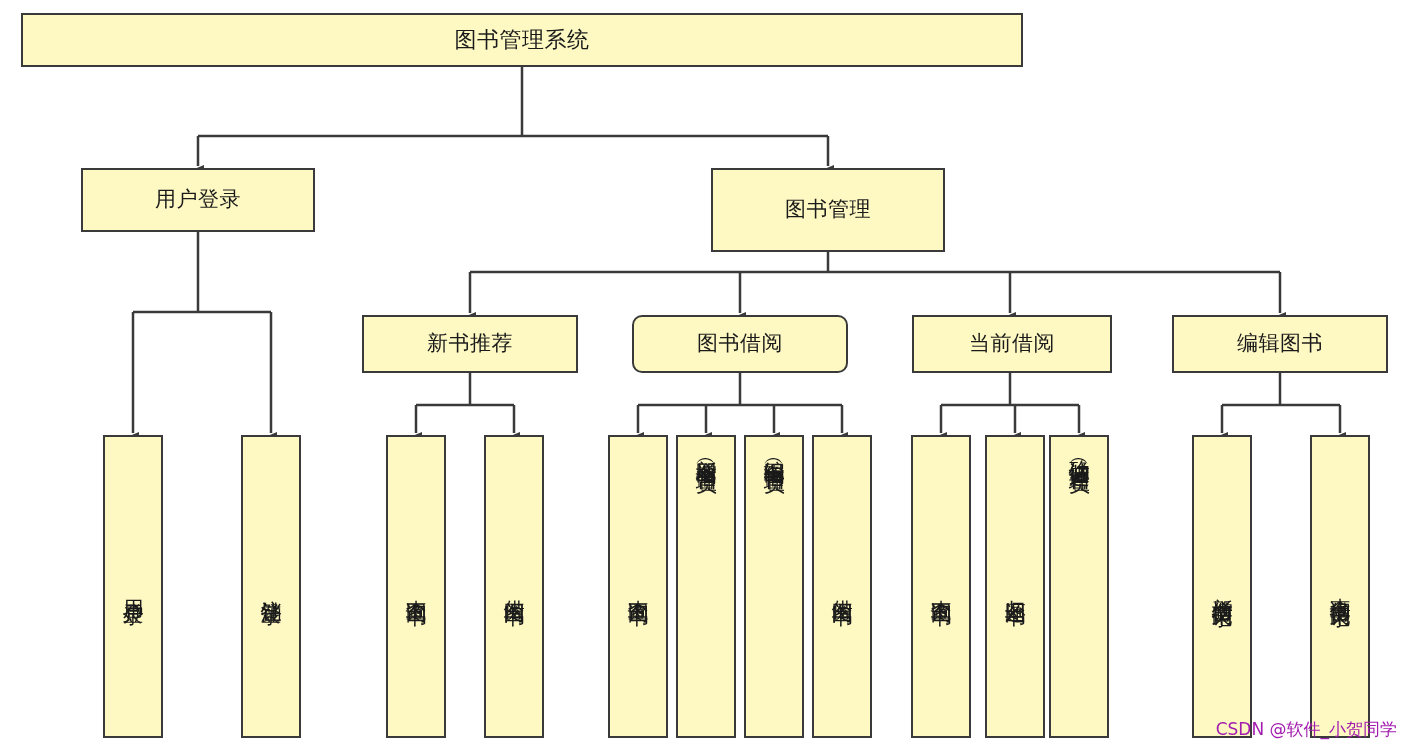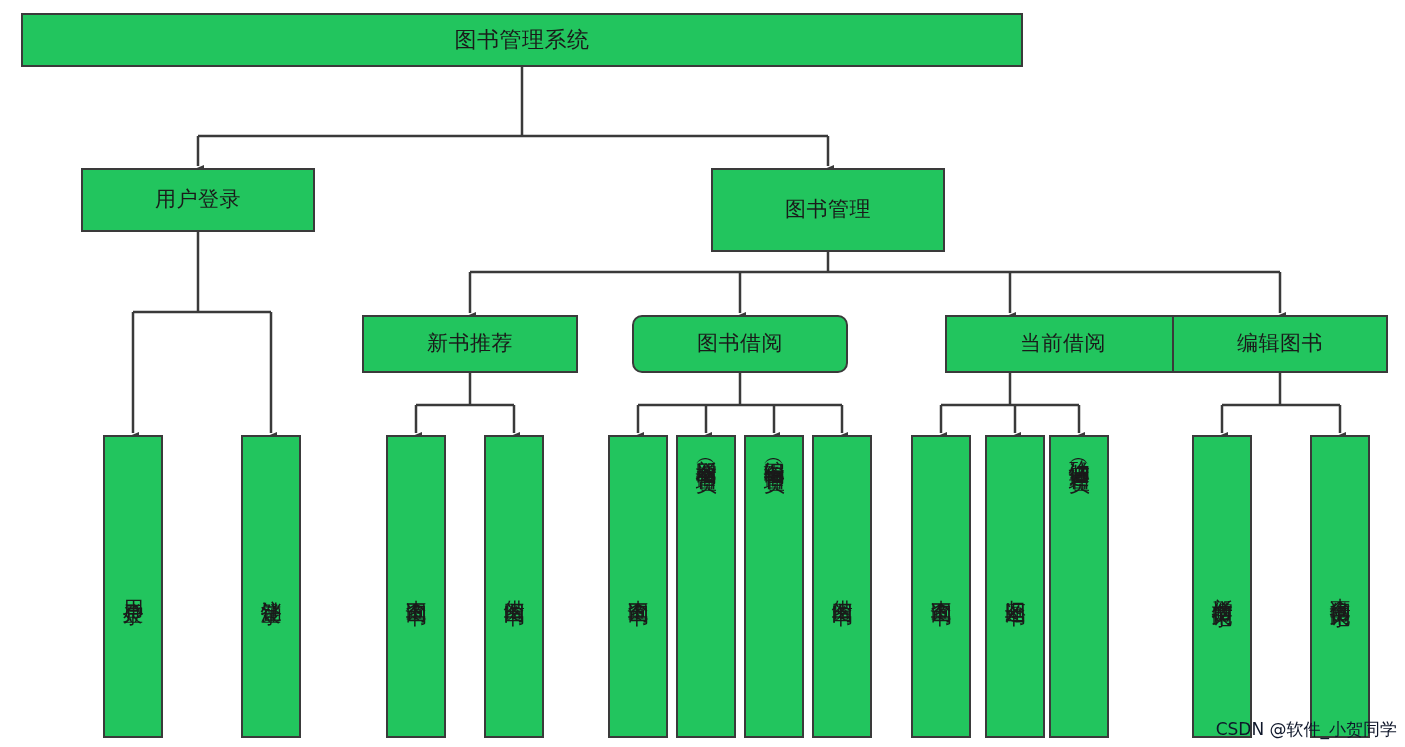--- a/index.html
+++ b/index.html
@@ -24,21 +24,21 @@
     position: absolute;
     left: 0;
     top: 0;
     width: 1405px;
     height: 747px;
     display: block;
   }
   .node-box {
     position: absolute;
     box-sizing: border-box;
-    background: #22c55e;
+    background: #fef9c3;
     border: 2px solid #3a3a3a;
     display: flex;
     align-items: center;
     justify-content: center;
     overflow: hidden;
   }
   .node-label {
     color: #1a1a1a;
     font-family: "DejaVu Sans", "Liberation Sans", sans-serif;
     white-space: nowrap;
@@ -68,21 +68,21 @@
     font-size: 21px;
     line-height: 1.35;
     letter-spacing: 2px;
     text-align: left;
   }
   #watermark {
     position: absolute;
     right: 8px;
     bottom: 6px;
     font-size: 17px;
-    color: #0f172a;
+    color: #a21caf;
     font-family: "DejaVu Sans", "Liberation Sans", sans-serif;
     white-space: nowrap;
     pointer-events: none;
   }
 </style>
 </head>
 <body>
 
 <div id="diagram-root">
   <svg id="tree-svg" viewBox="0 0 1405 747" xmlns="http://www.w3.org/2000/svg">
@@ -136,21 +136,21 @@
       </div>
       <div class="node-box horiz level-1" style="left: 711px; top: 168px; width: 234px; height: 84px;">
         <span class="node-label">图书管理</span>
       </div>
       <div class="node-box horiz level-2" style="left: 362px; top: 315px; width: 216px; height: 58px;">
         <span class="node-label">新书推荐</span>
       </div>
       <div class="node-box horiz level-2" style="left: 632px; top: 315px; width: 216px; height: 58px; border-radius: 10px;">
         <span class="node-label">图书借阅</span>
       </div>
-      <div class="node-box horiz level-2" style="left: 945px; top: 315px; width: 236px; height: 58px;">
+      <div class="node-box horiz level-2" style="left: 912px; top: 315px; width: 200px; height: 58px;">
         <span class="node-label">当前借阅</span>
       </div>
       <div class="node-box horiz level-2" style="left: 1172px; top: 315px; width: 216px; height: 58px;">
         <span class="node-label">编辑图书</span>
       </div>
       <div class="node-box vert centered level-3" style="left: 103px; top: 435px; width: 60px; height: 303px;">
         <span class="node-label">用户登录</span>
       </div>
       <div class="node-box vert centered level-3" style="left: 241px; top: 435px; width: 60px; height: 303px;">
         <span class="node-label">注销登录</span>

